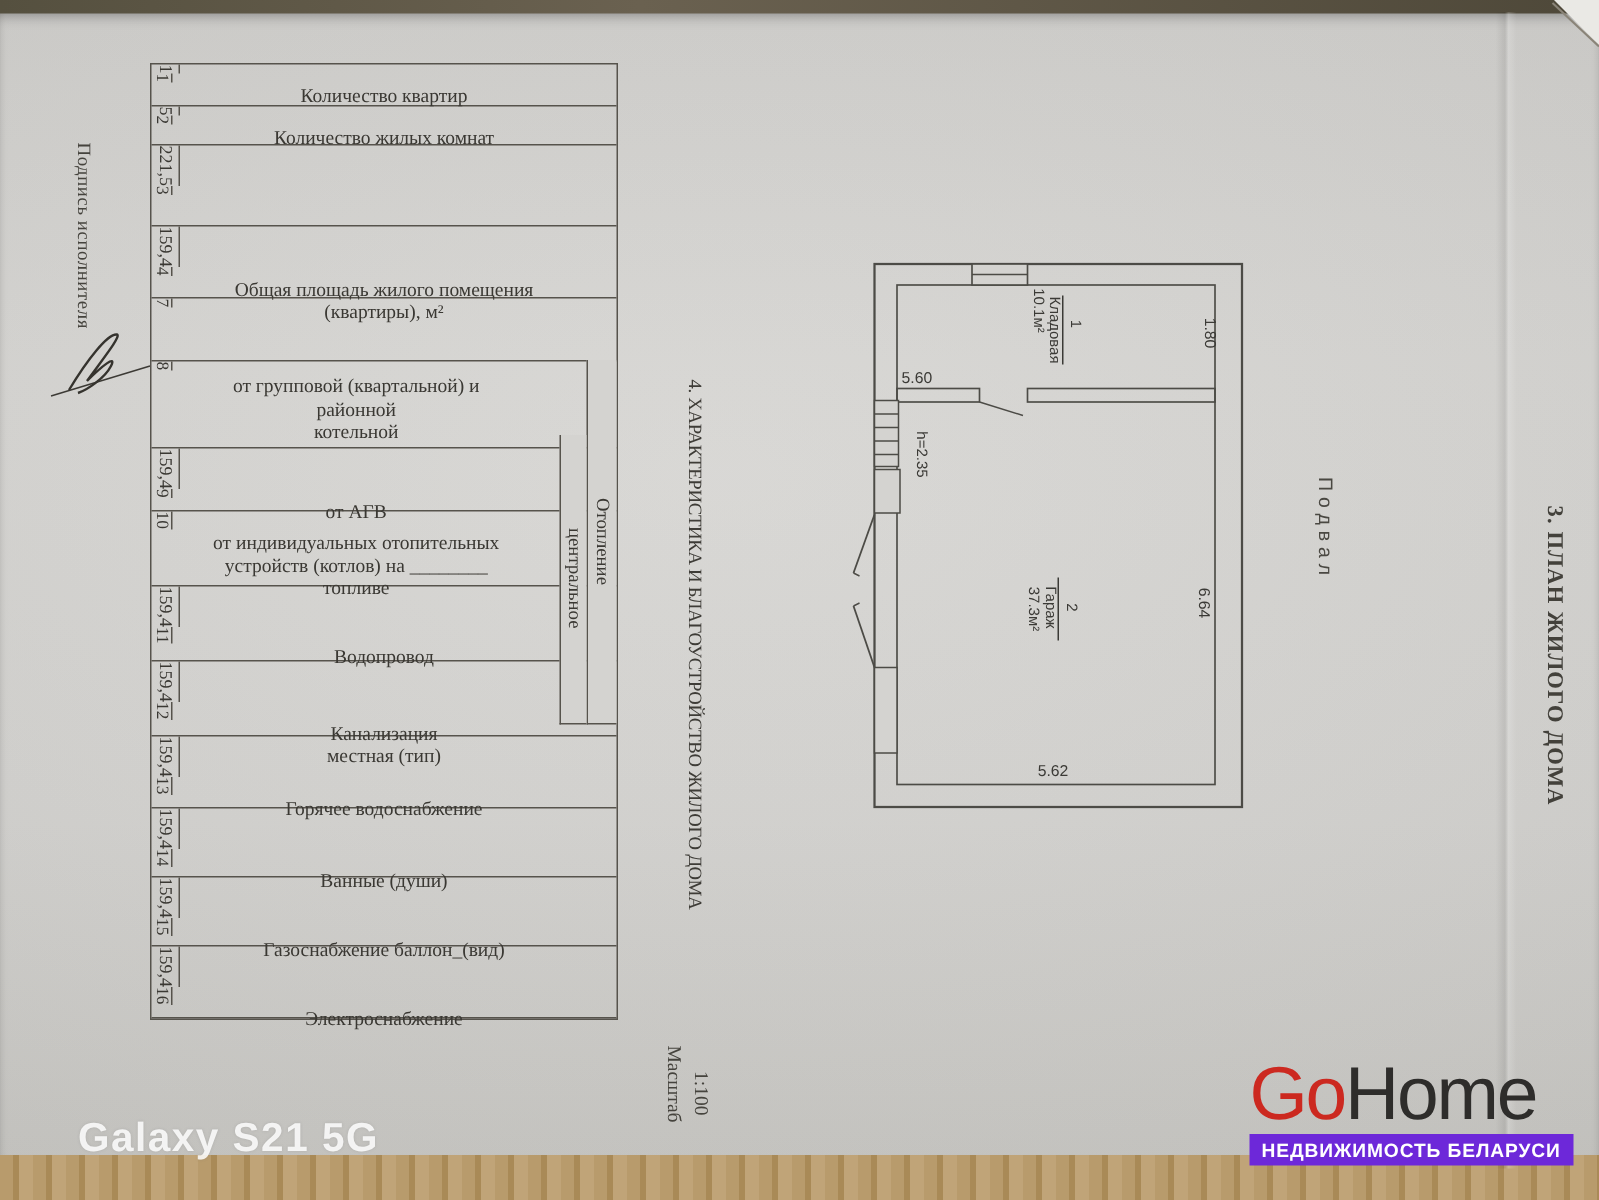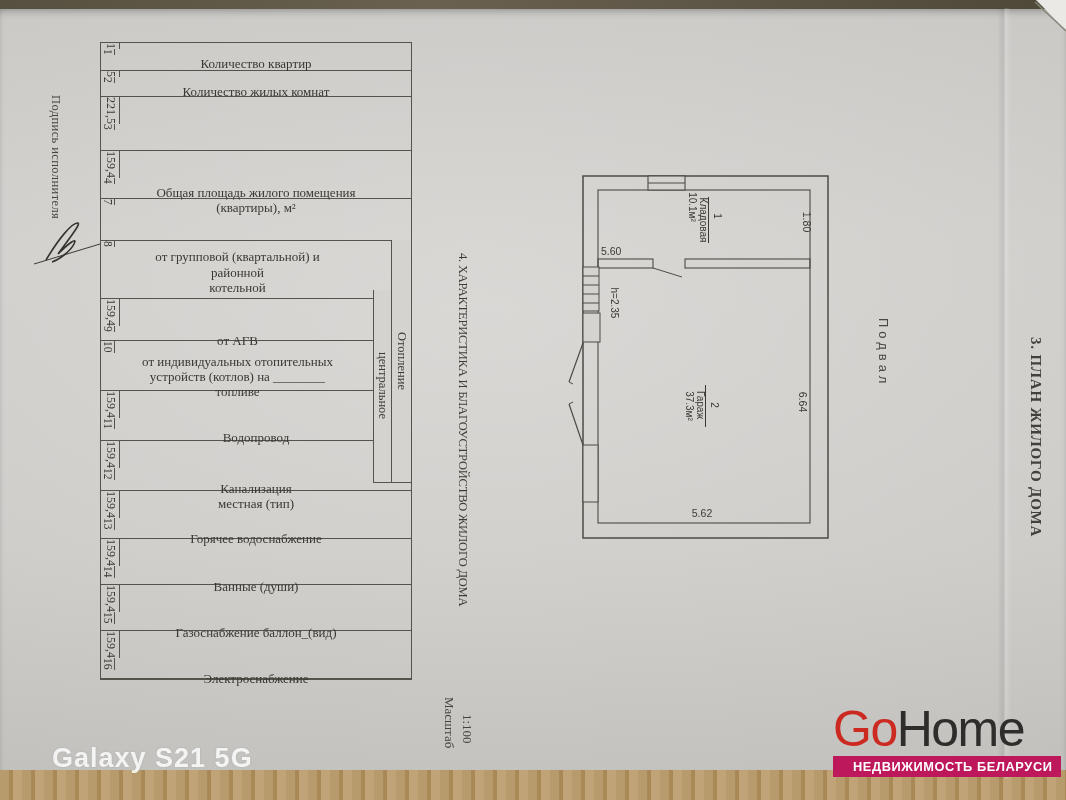--- a/index.html
+++ b/index.html
@@ -86,23 +86,23 @@
     color:rgba(255,255,255,.85);letter-spacing:1px;text-shadow:0 0 2px rgba(120,120,120,.25);margin-top:26px;
   }
   .gohome{position:absolute;left:833px;top:703px;width:190px;}
   .gohome-title{
     font-family:"Liberation Sans",sans-serif;font-weight:normal;
     font-size:50px;line-height:1.04;letter-spacing:-1.5px;white-space:nowrap;
   }
   .gohome-go{color:#cc2920;}
   .gohome-home{color:#2e2d2b;}
   .gohome-bar{
-    margin-top:1px;background:#be185d;color:#ffffff;
+    margin-top:1px;background:#6d28d9;color:#ffffff;
     font-family:"Liberation Sans",sans-serif;font-weight:bold;
-    font-size:12.8px;letter-spacing:.6px;padding:3px 8px 3px 20px;
+    font-size:12.8px;letter-spacing:.6px;padding:3px 8px 3px 8px;
     display:inline-block;white-space:nowrap;
   }
 </style>
 </head>
 <body>
 
 <div class="paper"></div>
 <div class="table-top-strip"></div>
 <div class="wood"></div>
 <div class="crease"></div>

